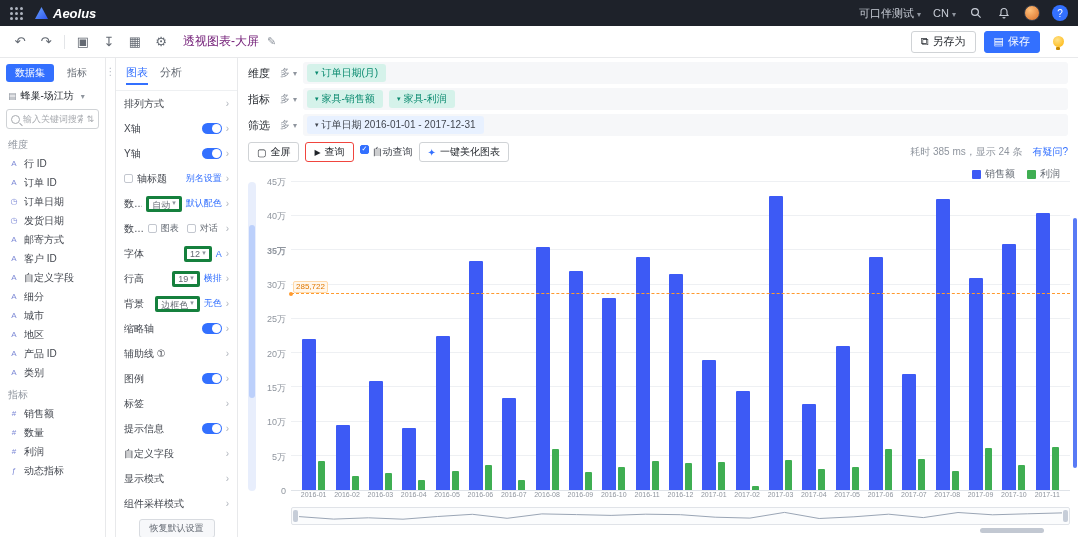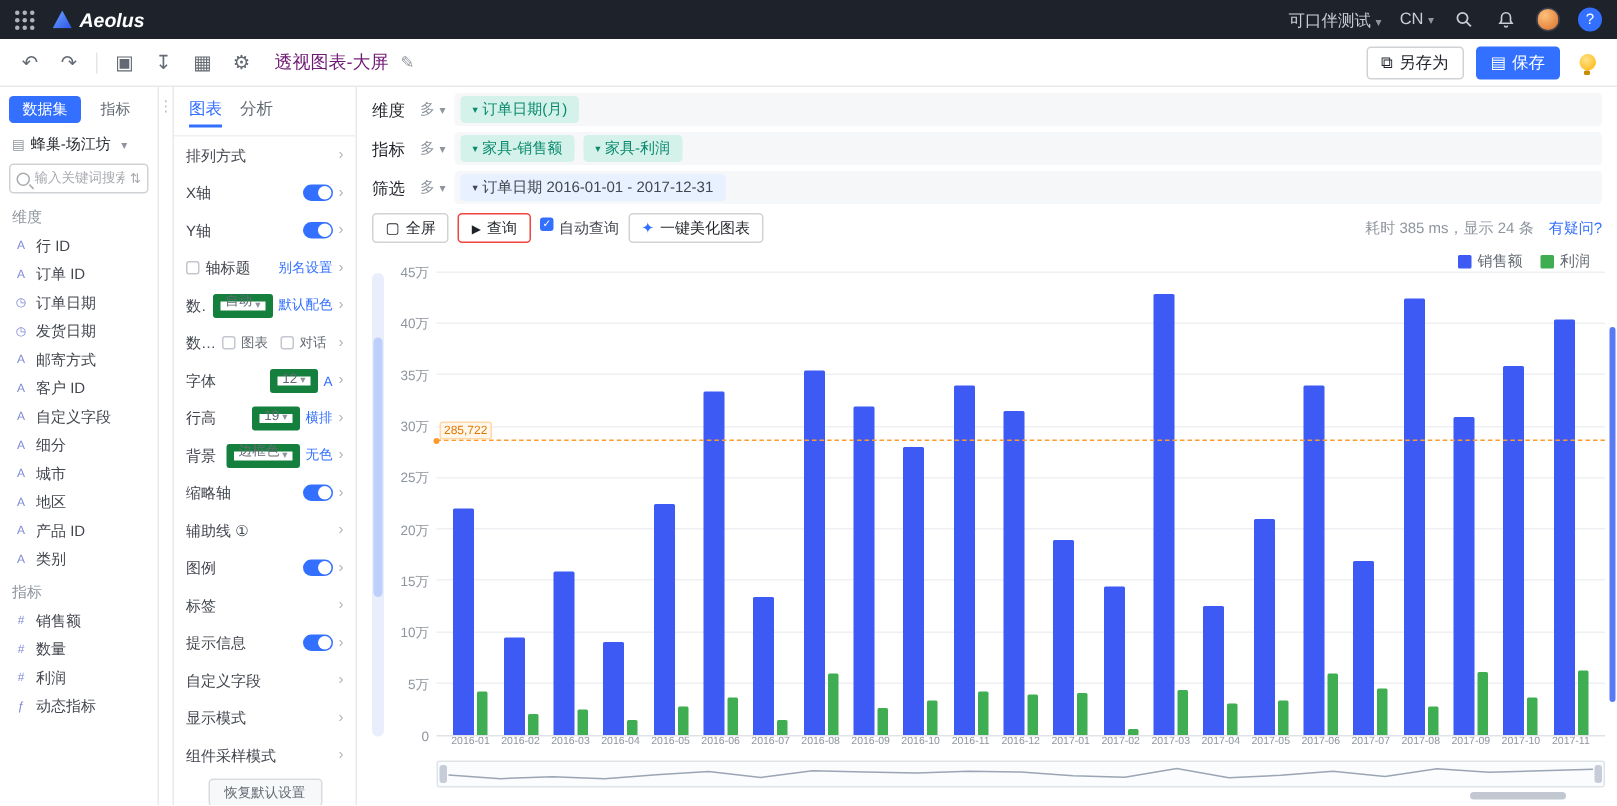--- a/index.html
+++ b/index.html
@@ -48,21 +48,21 @@
   .config-panel{width:122px;border-right:1px solid #e8e9eb;overflow:hidden;flex:none;display:flex;flex-direction:column}
   .workspace{flex:1;display:flex;flex-direction:column;overflow:hidden;position:relative;background:#fff}
 
   
   .ds-tabs{display:flex;gap:4px;padding:6px 6px 4px}
   .ds-tab{font-size:10px;padding:2px 9px;border-radius:3px;cursor:pointer;color:#646a73}
   .ds-tab.active{background:#3370ff;color:#fff}
   .ds-name{font-size:10px;padding:3px 8px;color:#1f2329;display:flex;gap:4px;align-items:center;cursor:pointer;white-space:nowrap}
   .db-glyph{color:#8f959e;font-size:9px}
   .ds-search{margin:3px 6px;height:20px;border:1px solid #d0d3d6;border-radius:3px;display:flex;align-items:center;padding:0 4px;gap:3px}
-  .ds-search input{border:0;outline:0;width:60px;font-size:9px;color:#333;font-family:Liberation Mono, monospace}
+  .ds-search input{border:0;outline:0;width:60px;font-size:9px;color:#333;font-family:Liberation Serif, serif}
   .ds-search input::placeholder{color:#a8abb0}
   .search-glyph{width:9px;height:9px;border:1px solid #a8abb0;border-radius:50%;position:relative;flex:none}
   .search-glyph::after{content:"";position:absolute;width:4px;height:1px;background:#a8abb0;transform:rotate(45deg);left:7px;top:8px}
   .filter-glyph{color:#a8abb0;font-size:9px;margin-left:auto;cursor:pointer}
   .field-group-title{font-size:10px;color:#8f959e;padding:6px 8px 2px}
   .field-item{display:flex;align-items:center;gap:4px;padding:2.5px 8px;font-size:10px;color:#42464e;cursor:grab;white-space:nowrap}
   .field-icon{color:#7d89d6;font-size:8px;width:12px;flex:none;text-align:center}
 
   
   .cfg-tabs{display:flex;gap:12px;padding:7px 10px 5px;border-bottom:1px solid #eef0f2;flex:none}
@@ -72,21 +72,21 @@
   .cfg-row{display:flex;align-items:center;gap:4px;padding:0 8px;height:25px;font-size:10px;color:#42464e;white-space:nowrap;overflow:hidden;cursor:pointer}
   .cfg-label{flex:1;overflow:hidden;text-overflow:ellipsis}
   .chev{color:#b0b5bd;font-size:10px;flex:none}
   .toggle{width:20px;height:11px;border-radius:6px;background:#c9ced6;position:relative;flex:none;cursor:pointer}
   .toggle.on{background:#3370ff}
   .toggle::after{content:"";position:absolute;left:1px;top:1px;width:9px;height:9px;border-radius:50%;background:#fff}
   .toggle.on::after{left:auto;right:1px}
   .checkbox{width:9px;height:9px;border:1px solid #c3c7cf;border-radius:2px;flex:none;background:#fff;cursor:pointer;position:relative}
   .checkbox.checked{background:#3370ff;border-color:#3370ff}
   .checkbox.checked::after{content:"✓";position:absolute;color:#fff;font-size:7px;left:1px;top:-1px}
-  .mini-select{border:5px solid #15803d;border-radius:2px;padding:0 3px;height:16px;display:flex;align-items:flex-end;gap:2px;color:#646a73;font-size:9px;flex:none;cursor:pointer}
+  .mini-select{border:3px solid #15803d;border-radius:2px;padding:0 3px;height:16px;display:flex;align-items:flex-start;gap:2px;color:#646a73;font-size:9px;flex:none;cursor:pointer}
   .mini-select .caret{font-size:7px;color:#8f959e}
   .cfg-extra{color:#3370ff;font-size:9px;flex:none;cursor:pointer}
   .cfg-opt{font-size:9px;color:#646a73;margin-right:4px}
   .cfg-btn-row{justify-content:center}
   .cfg-reset{border:1px solid #d8dbe0;border-radius:3px;padding:2px 10px;font-size:9px;color:#646a73;background:#f7f8fa;cursor:pointer}
 
   
   .filter-rows{padding:4px 10px 0;flex:none}
   .filter-row{display:flex;align-items:center;gap:6px;margin-bottom:4px;font-size:11px}
   .fr-label{color:#1f2329;width:26px;flex:none}
@@ -460,21 +460,21 @@
               <div class="v-zoom-thumb"></div>
             </div>
           <div class="y-axis">
               <div class="y-tick" style="bottom: 0%;">0</div>
               <div class="y-tick" style="bottom: 11.1111%;">5万</div>
               <div class="y-tick" style="bottom: 22.2222%;">10万</div>
               <div class="y-tick" style="bottom: 33.3333%;">15万</div>
               <div class="y-tick" style="bottom: 44.4444%;">20万</div>
               <div class="y-tick" style="bottom: 55.5556%;">25万</div>
               <div class="y-tick" style="bottom: 66.6667%;">30万</div>
-              <div class="y-tick" style="bottom: 77.7778%;">35万</div>
+              <div class="y-tick" style="bottom: 77.7778%; font-weight: bold;">35万</div>
               <div class="y-tick" style="bottom: 88.8889%;">40万</div>
               <div class="y-tick" style="bottom: 100%;">45万</div>
             </div>
           <div class="plot-col">
             <div class="plot">
                 <div class="gridline" style="bottom: 11.1111%;"></div>
                 <div class="gridline" style="bottom: 22.2222%;"></div>
                 <div class="gridline" style="bottom: 33.3333%;"></div>
                 <div class="gridline" style="bottom: 44.4444%;"></div>
                 <div class="gridline" style="bottom: 55.5556%;"></div>

